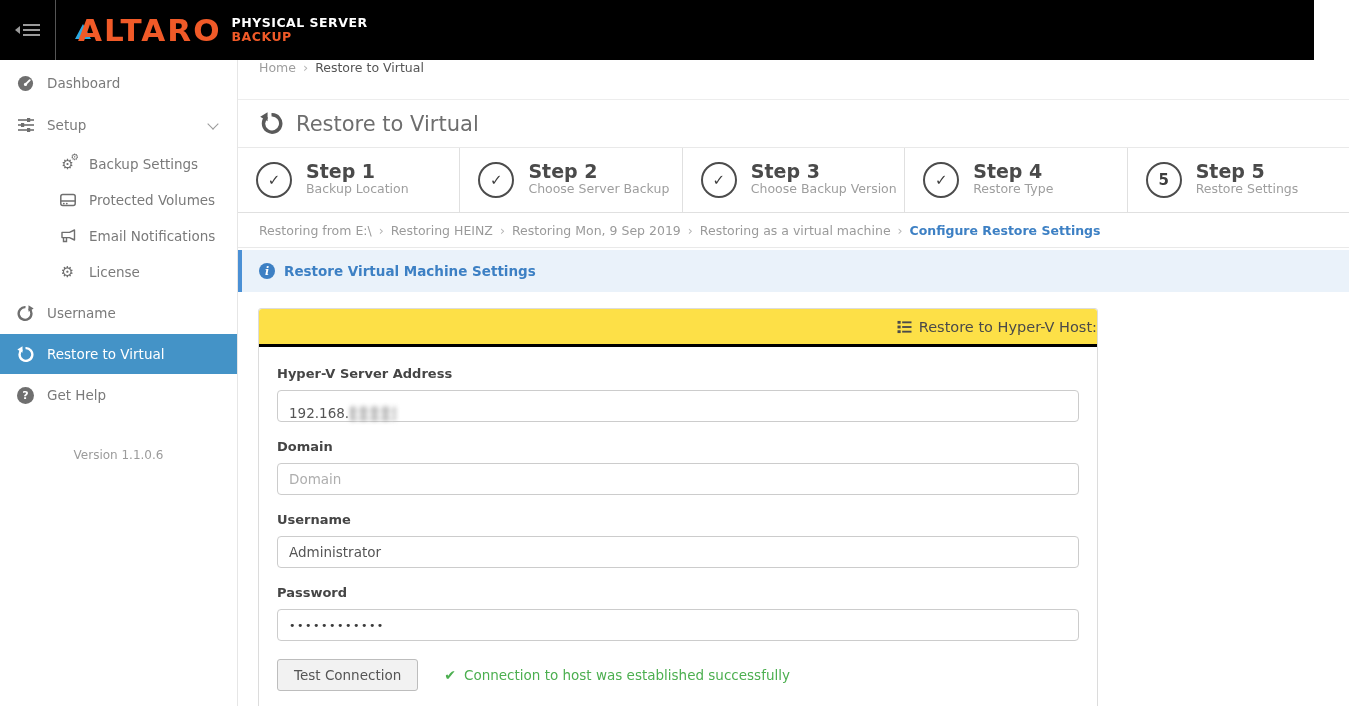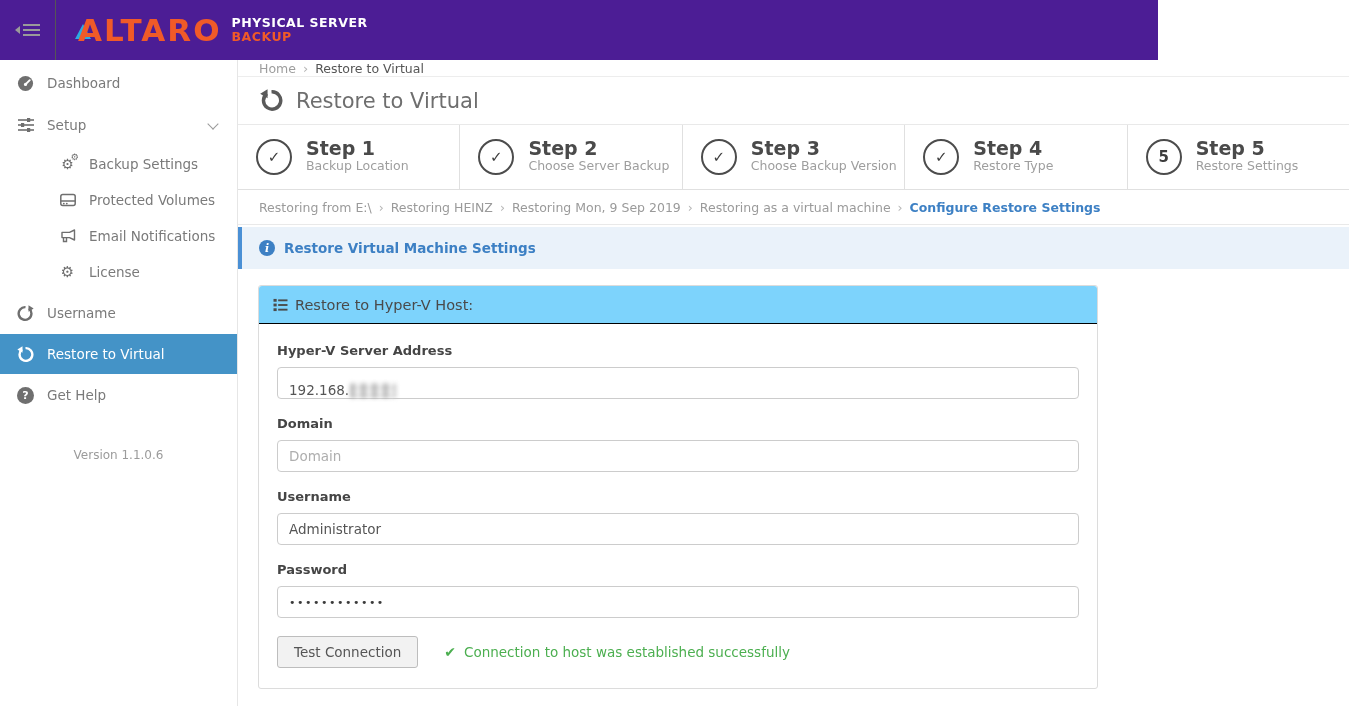--- a/index.html
+++ b/index.html
@@ -1,21 +1,21 @@
 <!DOCTYPE html>
 <html><head>
 <meta charset="utf-8">
 <style>
   * { margin:0; padding:0; box-sizing:border-box; }
   html,body { width:1349px; height:706px; overflow:hidden; background:#fff;
     font-family:"DejaVu Sans","Liberation Sans",sans-serif; }
 
   
-  .header { position:absolute; top:0; left:0; width:1158px; height:60px;
-    background:#4c1d95; display:flex; align-items:center; }
+  .header { position:absolute; top:0; left:0; width:1314px; height:60px;
+    background:#000000; display:flex; align-items:center; }
   .ham-box { width:56px; height:60px; display:flex; align-items:center; justify-content:center;
     border-right:1px solid #555; cursor:pointer; }
   .ham { display:flex; align-items:center; gap:3px; }
   .ham-arrow { width:0; height:0; border-top:4px solid transparent; border-bottom:4px solid transparent;
     border-right:5px solid #9a9a9a; }
   .ham-bars div { width:17px; height:2px; background:#9a9a9a; margin:3px 0; }
   .logo { display:flex; align-items:center; margin-left:20px; }
   .logo-mark { position:relative; padding-left:2px; }
   .logo-triangle { position:absolute; left:-1px; bottom:7px; width:0; height:0;
     border-left:8px solid transparent; border-right:8px solid transparent;
@@ -41,21 +41,21 @@
   .chev-down { position:absolute; right:20px; top:16px; width:8px; height:8px;
     border-right:1.5px solid #9a9a9a; border-bottom:1.5px solid #9a9a9a; transform:rotate(45deg); }
   .gear-glyph { font-size:15px; line-height:1; }
   .gear-double { position:relative; font-size:14px; line-height:1; }
   .gear-double .g2 { position:absolute; font-size:9px; top:-4px; right:-5px; }
   .side-footer { margin-top:30px; text-align:center; color:#9b9b9b; font-size:12px; line-height:18px; }
 
   
   .main { position:absolute; top:60px; left:238px; width:1111px; height:646px; background:#fff; }
 
-  .breadcrumb-bar { height:17px; display:flex; align-items:flex-end; padding-left:21px;
+  .breadcrumb-bar { height:40px; display:flex; align-items:flex-start; padding-left:21px;
     font-size:12.5px; border-bottom:1px solid #ededed; }
   .bc-home { color:#9d9d9d; cursor:pointer; }
   .bc-sep { color:#b5b5b5; margin:0 7px; font-size:13px; }
   .bc-current { color:#555; }
 
   .title-bar { height:48px; display:flex; align-items:center; gap:13px; padding-left:22px;
     border-bottom:1px solid #e9e9e9; }
   .title-bar .rot-ico { color:#5a5a5a; }
   .page-title { font-size:21px; color:#6e6e6e; }
 
@@ -79,22 +79,22 @@
   .info-bar { margin-top:2px; height:42px; background:#eaf2fa; border-left:4px solid #4a90d5;
     display:flex; align-items:center; gap:9px; padding-left:17px; }
   .info-ico { width:16px; height:16px; border-radius:50%; background:#3d80c4; color:#fff;
     display:flex; align-items:center; justify-content:center;
     font-family:"DejaVu Serif","Liberation Serif",serif; font-style:italic; font-weight:bold;
     font-size:11px; flex-shrink:0; }
   .info-text { color:#3d80c4; font-weight:bold; font-size:13.5px; }
 
   
   .panel { margin:16px 0 0 20px; width:840px; border:1px solid #dcdcdc; border-radius:3px; }
-  .panel-header { height:38px; background:#7dd3fc; border-bottom:1px solid #000000;
-    border-radius:3px 3px 0 0; display:flex; align-items:center; gap:7px; padding-left:14px; }
+  .panel-header { height:38px; background:#fde047; border-bottom:3px solid #000000;
+    border-radius:3px 3px 0 0; display:flex; align-items:center; gap:7px; padding-left:14px;justify-content:flex-end; }
   .panel-title { font-size:14.5px; color:#4a4a4a; }
   .panel-body { padding:2px 18px 20px; }
   .fld-label { display:block; font-size:13px; font-weight:bold; color:#454545; margin:17px 0 9px; }
   .fld-input { width:100%; height:32px; border:1px solid #ccc; border-radius:4px;
     padding:0 11px; font-size:13.5px; color:#555; background:#fff; outline:none;
     font-family:"DejaVu Sans","Liberation Sans",sans-serif; }
   .fld-input::placeholder { color:#aeaeae; opacity:1; }
   .fake-input { width:100%; height:32px; border:1px solid #ccc; border-radius:4px;
     padding:0 11px; font-size:13.5px; color:#555; background:#fff; display:flex; align-items:flex-end;
     cursor:text; }

